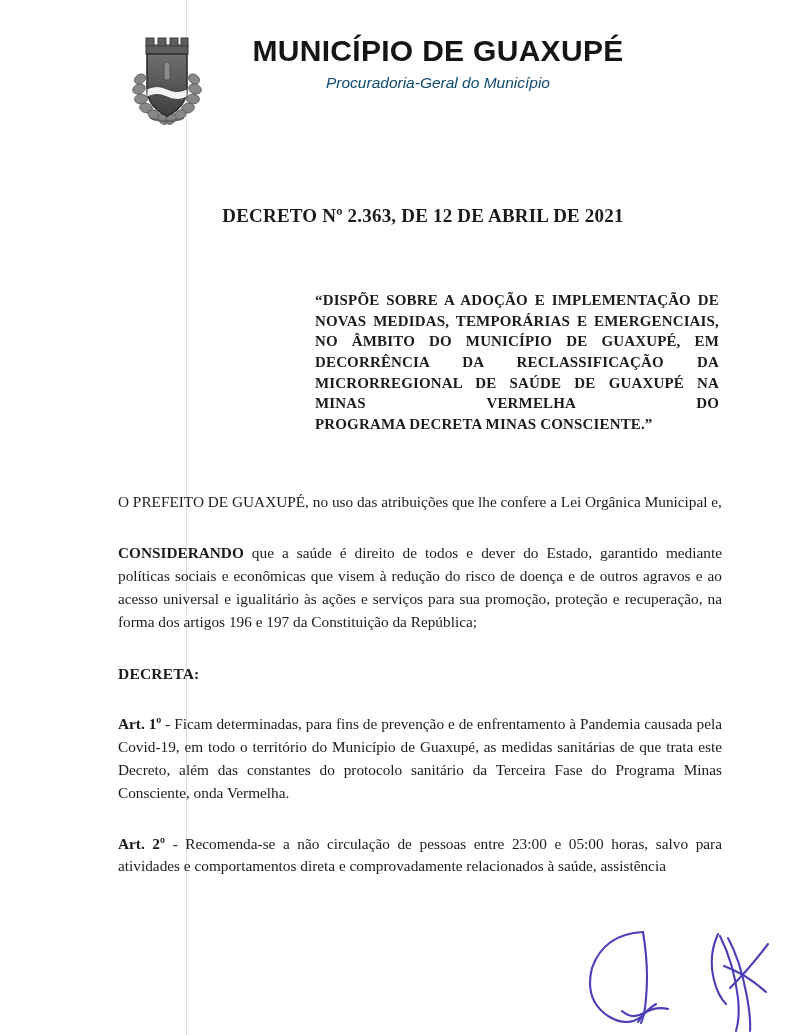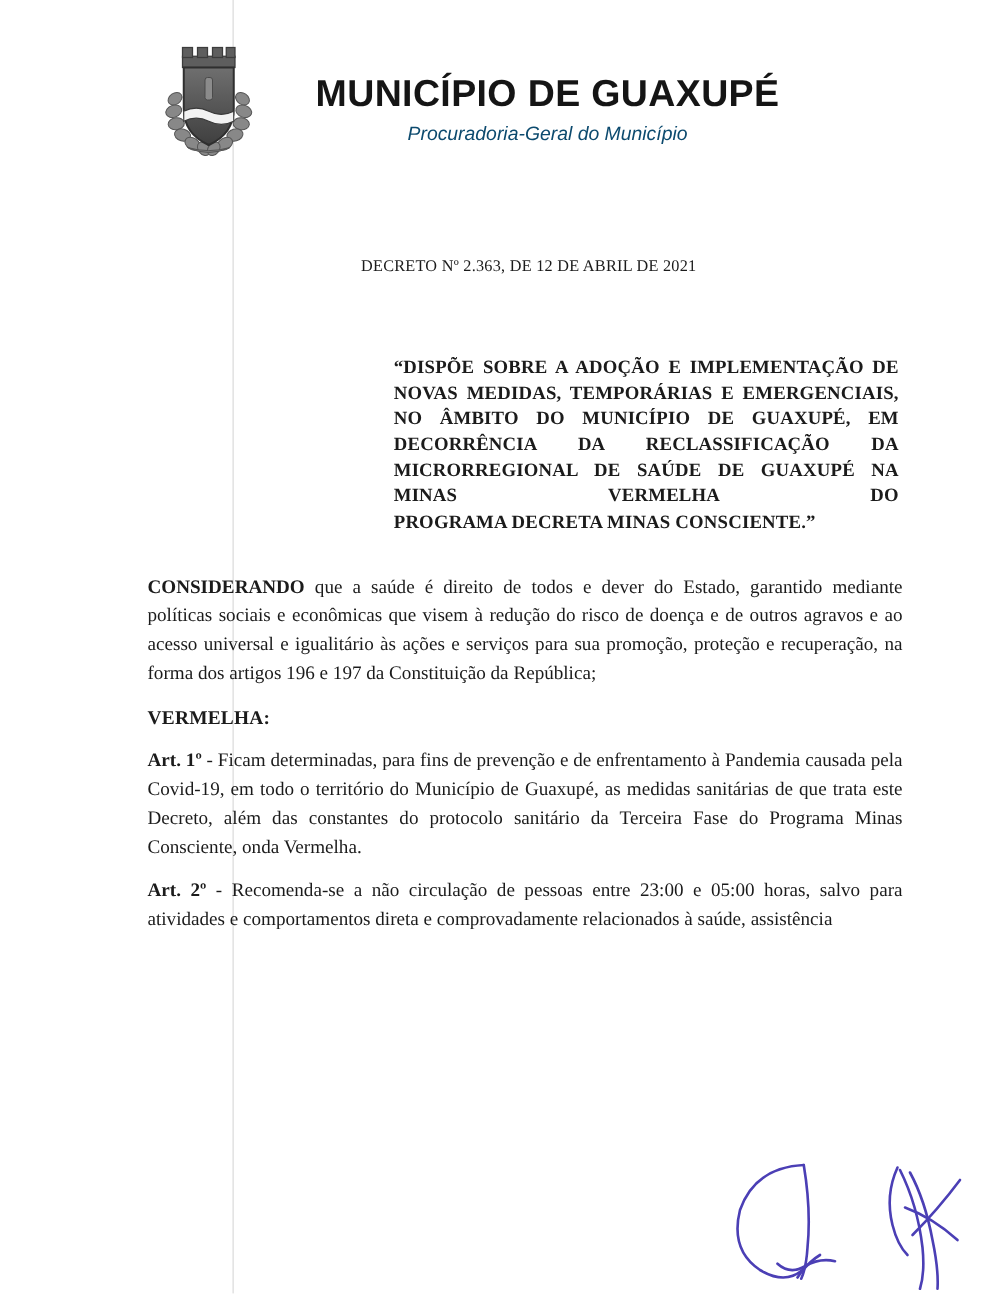--- a/index.html
+++ b/index.html
@@ -40,21 +40,21 @@
     left: 128px;
     top: 5px;
     width: 78px;
     height: 92px;
   }
   .crest svg { display: block; }
 
   .lh-text {
     position: absolute;
     left: 228px;
-    top: 30px;
+    top: 5px;
     width: 420px;
     text-align: center;
   }
   .lh-title {
     font-family: "Liberation Sans", "DejaVu Sans", sans-serif;
     font-weight: bold;
     font-size: 30px;
     letter-spacing: 0.3px;
     line-height: 1.05;
     color: #151515;
@@ -72,22 +72,22 @@
   
   .doc-body {
     position: absolute;
     left: 118px;
     top: 205px;
     width: 604px;
   }
 
   .decree-number {
     text-align: center;
-    font-weight: normal;
-    font-size: 13px;
+    font-weight: bold;
+    font-size: 19px;
     letter-spacing: 0.2px;
     margin: 0 0 0 6px;
   }
 
   .epigraph {
     margin: 63px 0 0 197px;
     width: 404px;
     text-align: justify;
     text-align-last: justify;
     font-weight: bold;
@@ -96,21 +96,21 @@
     letter-spacing: 0.15px;
   }
   .epigraph .last-line { text-align-last: left; }
 
   .para {
     text-align: justify;
     font-size: 15.3px;
     line-height: 1.5;
     margin: 0;
   }
-  .para + .para { margin-top: 12px; }
+  .para + .para { margin-top: 28px; }
 
   .p-preamble { margin-top: 56px; }
   .p-cons-1 { margin-top: 30px; }
   .p-decreta {
     margin-top: 50px;
     font-weight: bold;
     font-size: 15.5px;
     letter-spacing: 0.2px;
   }
   .p-art1 { margin-top: 54px; font-family: Liberation Serif, serif; }
@@ -189,28 +189,29 @@
 
   <div class="doc-body">
 
     <p class="decree-number">DECRETO Nº 2.363, DE 12 DE ABRIL DE 2021</p>
 
     <div class="epigraph">
       <span>“DISPÕE SOBRE A ADOÇÃO E IMPLEMENTAÇÃO DE NOVAS MEDIDAS, TEMPORÁRIAS E EMERGENCIAIS, NO ÂMBITO DO MUNICÍPIO DE GUAXUPÉ, EM DECORRÊNCIA DA RECLASSIFICAÇÃO DA MICRORREGIONAL DE SAÚDE DE GUAXUPÉ NA MINAS VERMELHA DO</span>
       <div class="last-line">PROGRAMA DECRETA MINAS CONSCIENTE.”</div>
     </div>
 
+    <p class="para p-preamble">O PREFEITO DE GUAXUPÉ, no uso das atribuições que lhe confere a Lei Orgânica Municipal e,</p>
 
     <p class="para p-cons-1">
       <span class="lead">CONSIDERANDO</span><span> que a saúde é direito de todos e dever do Estado, garantido mediante políticas sociais e econômicas que visem à redução do risco de doença e de outros agravos e ao acesso universal e igualitário às ações e serviços para sua promoção, proteção e recuperação, na forma dos artigos 196 e 197 da Constituição da República;</span>
     </p>
 
 
 
-    <p class="para p-decreta">VERMELHA:</p>
+    <p class="para p-decreta">DECRETA:</p>
 
     <p class="para p-art1">
       <span class="lead">Art. 1º</span><span> - Ficam determinadas, para fins de prevenção e de enfrentamento à Pandemia causada pela Covid-19, em todo o território do Município de Guaxupé, as medidas sanitárias de que trata este Decreto, além das constantes do protocolo sanitário da Terceira Fase do Programa Minas Consciente, onda Vermelha.</span>
     </p>
 
     <p class="para p-art2">
       <span class="lead">Art. 2º</span><span> - Recomenda-se a não circulação de pessoas entre 23:00 e 05:00 horas, salvo para atividades e comportamentos direta e comprovadamente relacionados à saúde, assistência</span>
     </p>
 
   </div>

